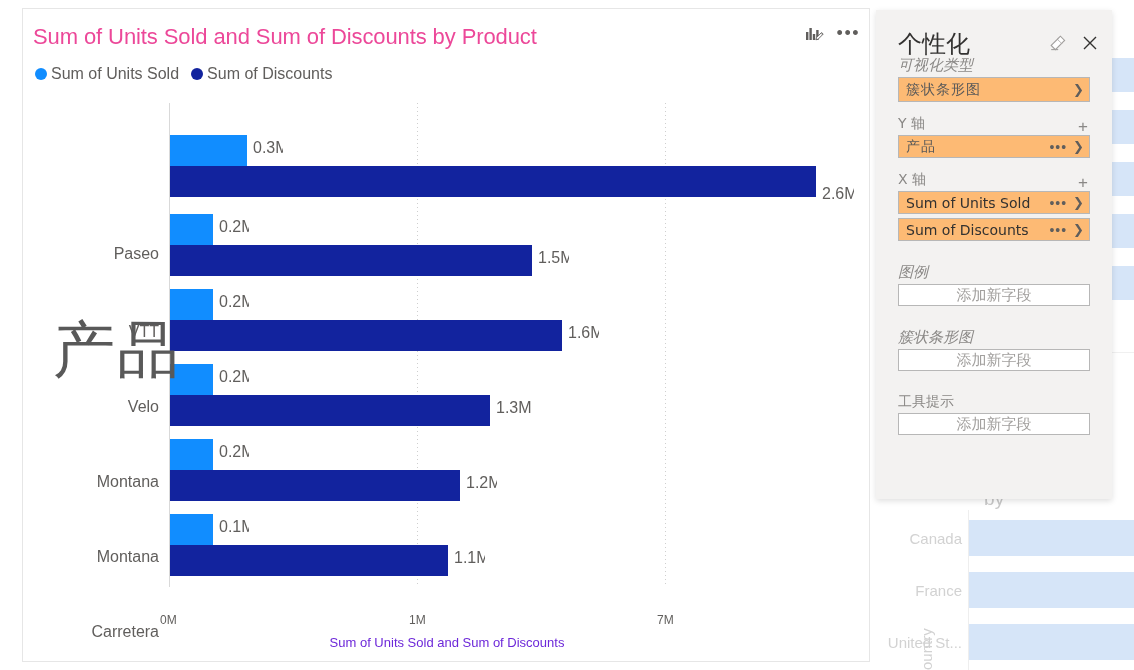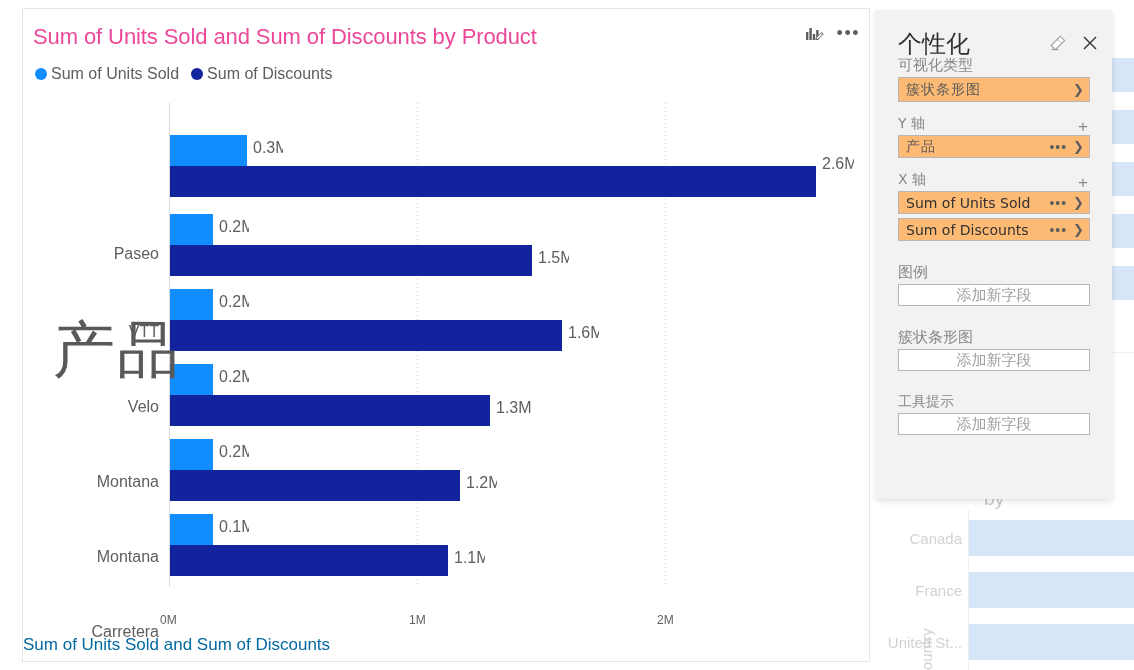--- a/index.html
+++ b/index.html
@@ -201,23 +201,23 @@
     font-size: 12px;
     color: #605e5c;
     white-space: nowrap;
     overflow: hidden;
   }
   .x-axis-title {
     position: absolute;
     width: 848px;
     top: 626px;
     left: 0;
-    text-align: left;
-    font-size: 17px;
-    color: #0369a1;
+    text-align: center;
+    font-size: 13px;
+    color: #6d28d9;
   }
 
   
   .drag-ghost {
     position: absolute;
     left: 30px;
     top: 310px;
     font-size: 62px;
     line-height: 1;
     color: #595959;
@@ -269,20 +269,21 @@
     align-items: flex-end;
     margin-bottom: 2px;
   }
   .group-label {
     font-size: 14px;
     color: #8a8886;
     font-family: "DejaVu Sans", sans-serif;
   }
   .group-label.lg {
     font-size: 15px;
+    font-style: italic;
   }
   .plus-btn {
     font-size: 17px;
     color: #8a8886;
     line-height: 12px;
     cursor: pointer;
     padding: 0 2px;
   }
   .field-box {
     height: 23px;
@@ -404,21 +405,21 @@
     <div class="axisline" style="left:146px;"></div>
     <div class="gridline" style="left:394px;"></div>
     <div class="gridline" style="left:642px;"></div>
 
     <div class="cat-wrap" style="left:24px; top:150px;">
       <div class="cat-label">Paseo</div>
     </div>
     <div class="bar" style="left:147px; top:40px; width:77px; background:#118DFF;"></div>
     <div class="bar-label" style="left:230px; top:44px; width:30px;">0.3M</div>
     <div class="bar" style="left:147px; top:71px; width:646px; background:#12239E;"></div>
-    <div class="bar-label" style="left:799px; top:60px; width:32px;">2.6M</div>
+    <div class="bar-label" style="left:799px; top:90px; width:32px;">2.6M</div>
 
     <div class="cat-wrap" style="left:24px; top:228px;">
       <div class="cat-label">VTT</div>
     </div>
     <div class="bar" style="left:147px; top:119px; width:43px; background:#118DFF;"></div>
     <div class="bar-label" style="left:196px; top:123px; width:30px;">0.2M</div>
     <div class="bar" style="left:147px; top:150px; width:362px; background:#12239E;"></div>
     <div class="bar-label" style="left:515px; top:154px; width:31px;">1.5M</div>
 
     <div class="cat-wrap" style="left:24px; top:303px;">
@@ -448,21 +449,21 @@
     <div class="cat-wrap" style="left:24px; top:528px;">
       <div class="cat-label">Carretera</div>
     </div>
     <div class="bar" style="left:147px; top:419px; width:43px; background:#118DFF;"></div>
     <div class="bar-label" style="left:196px; top:423px; width:30px;">0.1M</div>
     <div class="bar" style="left:147px; top:450px; width:278px; background:#12239E;"></div>
     <div class="bar-label" style="left:431px; top:454px; width:31px;">1.1M</div>
 
     <div class="xtick" style="left:137px; top:518px; width:20px;">0M</div>
     <div class="xtick" style="left:386px; top:518px; width:18px;">1M</div>
-    <div class="xtick" style="left:634px; top:518px; width:18px;">2M</div>
+    <div class="xtick" style="left:634px; top:518px; width:18px;">7M</div>
   </div>
 
   <div class="x-axis-title">Sum of Units Sold and Sum of Discounts</div>
 
   <div class="drag-ghost">产品</div>
 </div>
 
 <div class="pane">
 
   <div class="pane-head">

